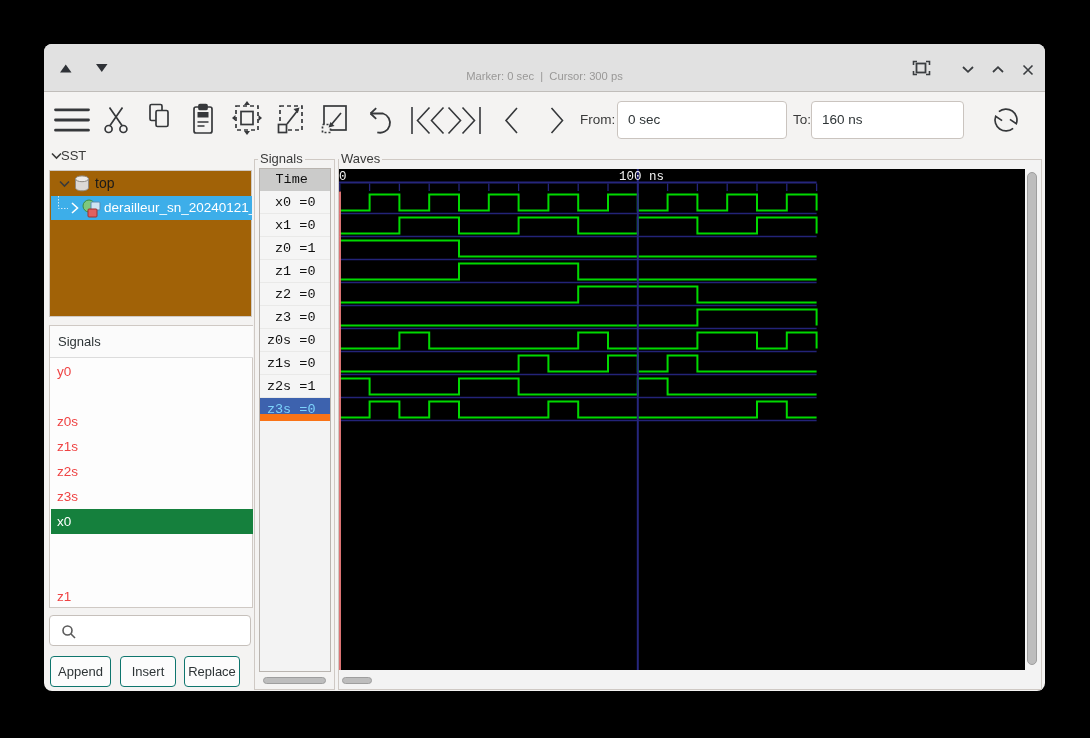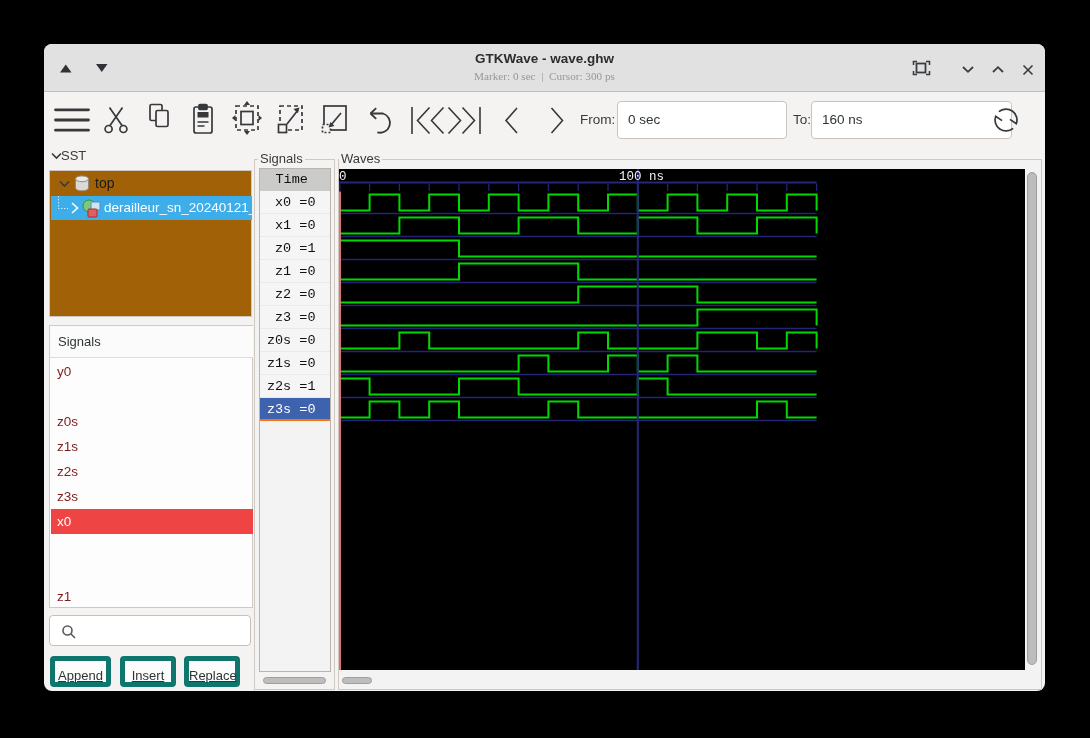--- a/index.html
+++ b/index.html
@@ -1,55 +1,54 @@
 <!DOCTYPE html>
 <html><head><meta charset="utf-8"><style>
 * { margin:0; padding:0; box-sizing:border-box; }
 html,body { width:1090px; height:738px; background:#000; font-family:"Liberation Sans",sans-serif; overflow:hidden; }
 #win { position:absolute; left:44px; top:44px; width:1001px; height:647px; background:#f4f3f2; border-radius:8px; overflow:hidden; }
 #titlebar { position:absolute; left:0; top:0; width:1001px; height:48px; background:#e1e1e1; border-bottom:1px solid #c0bdba; }
 #title { position:absolute; left:0; top:6.5px; width:1001px; text-align:center; font-size:13.5px; font-weight:700; color:#2d2d2d; }
-#subtitle { position:absolute; left:0; top:26px; width:1001px; text-align:center; font-size:11.2px; color:#999897;font-family:Liberation Serif, serif; }
+#subtitle { position:absolute; left:0; top:26px; width:1001px; text-align:center; font-size:11.2px; color:#999897; }
 .tico { position:absolute; top:0; }
 #toolbar { position:absolute; left:0; top:49px; width:1001px; height:55px; background:#f4f3f2; }
 .lbl { position:absolute; font-size:13.5px; color:#3a3a3a; }
 .inp { position:absolute; top:8px; height:38px; background:#fff; border:1px solid #cac4bf; border-radius:4px; font-size:13.5px; color:#2e3436; line-height:36px; padding-left:10px; }
 #sstlbl { position:absolute; left:17px; top:104px; font-size:13px; color:#3a3a3a; }
 #treebox { position:absolute; left:5px; top:126px; width:203px; height:147px; background:#a16207; border:1px solid #cfc9c4; }
 #toprow { position:absolute; left:1px; top:1px; width:199px; height:24px; }
 #selrow { position:absolute; left:1px; top:25px; width:201px; height:24px; background:#3daee9; color:#fff; font-size:13.5px; line-height:24px; white-space:nowrap; overflow:hidden; }
 #toptext { position:absolute; left:44px; top:3px; font-size:14px; color:#1a1a1a; }
 #sigbox { position:absolute; left:5px; top:281px; width:204px; height:283px; background:#fdfdfd; border:1px solid #cfc9c4; }
 #sighdr { position:absolute; left:0; top:0; width:203px; height:32px; background:#fbfbfb; border-bottom:1px solid #dcdcdc; font-size:13px; color:#2e3436; line-height:32px; padding-left:8px; }
-.lrow { position:absolute; left:1px; width:203px; height:25px; font-size:13.5px; color:#7f1d1d; line-height:25px; padding-left:6px; }
-.sel2 { background:#ef4444; color:#fff; width:202px; }
+.lrow { position:absolute; left:1px; width:203px; height:25px; font-size:13.5px; color:#ef4444; line-height:25px; padding-left:6px; }
+.sel2 { background:#15803d; color:#fff; width:202px; }
 #search { position:absolute; left:5px; top:571px; width:202px; height:31px; background:#fff; border:1px solid #c6c0bb; border-radius:4px; }
-.btn { position:absolute; top:612px; height:31px; background:#fcfcfc; border:5px solid #0f766e; border-radius:4px; font-size:13px; color:#2e3436; text-align:center; line-height:29px;text-decoration:underline; }
+.btn { position:absolute; top:612px; height:31px; background:#fcfcfc; border:1px solid #0f766e; border-radius:4px; font-size:13px; color:#2e3436; text-align:center; line-height:29px; }
 #midpanel { position:absolute; left:209.5px; top:114.5px; width:81.5px; height:531.5px; border:1px solid #cfc9c4; background:#f4f3f2; }
 #midlist { position:absolute; left:214.5px; top:124px; width:72px; height:504px; border:1px solid #b9b4af; background:#f3f3f3; overflow:hidden; }
 #midlbl { position:absolute; left:214px; top:107px; font-size:13px; color:#3a3a3a; background:#f4f3f2; padding:0 2px; }
 #timehdr { position:absolute; left:0px; top:0px; width:70px; height:22.5px; background:#cbcbca; border-bottom:1px solid #b4b4b3; font-family:"Liberation Mono",monospace; font-size:13.5px; color:#111; line-height:22px; padding-left:16px; }
 .mrow { position:absolute; left:0px; width:70px; height:23px; font-family:"Liberation Mono",monospace; font-size:13.5px; color:#111; line-height:23px; text-align:right; padding-right:14px; background:#f5f5f5; border-bottom:1px solid #e9e9e8; }
-.mrow.sel { background:#3d62ae; color:#ffffff; border-bottom:2px solid #f97316; }
+.mrow.sel { background:#3d62ae; color:#7dd3fc; border-bottom:7px solid #f97316; }
 #midsb { position:absolute; left:219px; top:633px; width:63px; height:7px; border-radius:3.5px; background:#bdbdbd; border:1px solid #9e9e9e; }
 #wavepanel { position:absolute; left:293.5px; top:114.5px; width:704px; height:531.5px; border:1px solid #cfc9c4; background:#f3f3f3; }
 #wavelbl { position:absolute; left:295px; top:107px; font-size:13px; color:#3a3a3a; background:#f4f3f2; padding:0 2px; }
 #canvas { position:absolute; left:294.5px; top:125px; width:686px; height:501px; background:#000; }
 #vsb { position:absolute; left:983px; top:128px; width:10px; height:493px; border-radius:5px; background:#bdbdbd; border:1px solid #9e9e9e; }
 #wavesb { position:absolute; left:298px; top:633px; width:30px; height:7px; border-radius:3.5px; background:#bdbdbd; border:1px solid #9e9e9e; }
 svg { display:block; }
 </style></head>
 <body>
 <div id="win">
   <div id="titlebar">
     <svg class="tico" style="left:12px" width="60" height="48">
       <polygon points="4,28.5 15.5,28.5 9.75,20.5" fill="#2f3237"></polygon>
       <polygon points="40,20 51.5,20 45.75,28" fill="#2f3237"></polygon>
     </svg>
-    <div id="title">GTKWave - wave.ghw</div>
     <div id="subtitle">Marker: 0 sec&nbsp; |&nbsp; Cursor: 300 ps</div>
     <svg class="tico" style="left:866px" width="125" height="48" fill="none" stroke="#3a3d40" stroke-width="1.8">
       <rect x="50.5" y="19.5" width="9" height="9" stroke-width="1.8" transform="translate(-44,0)"></rect>
       <path d="M3.5,21 V17.5 H7 M16,17.5 H19.5 V21 M19.5,27 V30.5 H16 M7,30.5 H3.5 V27" stroke-width="1.6"></path>
       <path d="M97,23 L102,27.8 L107,23" transform="translate(-44,0)"></path>
       <path d="M127,28 L132,23.2 L137,28" transform="translate(-44,0)"></path>
       <path d="M157.5,21.5 L166.5,30.5 M166.5,21.5 L157.5,30.5" stroke-width="1.6" transform="translate(-44,0)"></path>
     </svg>
   </div>
   <div id="toolbar">
@@ -105,21 +104,21 @@
         <path d="M436,14 V41"></path>
         <path d="M418.5,14.5 L430.5,27.5 L418.5,40.5"></path>
         <path d="M404.5,14.5 L416.5,27.5 L404.5,40.5"></path>
       </g>
       <path d="M473,15 L462,27.5 L473,40" stroke-width="1.6"></path>
       <path d="M507.5,15 L518.5,27.5 L507.5,40" stroke-width="1.6"></path>
     </svg>
     <div class="lbl" style="left:536px;top:19px">From:</div>
     <div class="inp" style="left:573px;width:170px">0 sec</div>
     <div class="lbl" style="left:749px;top:19px">To:</div>
-    <div class="inp" style="left:767px;width:201px">160 ns</div>
+    <div class="inp" style="left:767px;width:153px">160 ns</div>
     <svg style="position:absolute;left:948px;top:13px" width="28" height="28" fill="none" stroke="#36383b" stroke-width="1.7">
       <path d="M6.9,5.6 A11,11 0 0 1 24.3,17.8 L17.9,13.4"></path>
       <path d="M21.1,22.4 A11,11 0 0 1 3.7,10.2 L10.1,14.6"></path>
     </svg>
   </div>
   <svg style="position:absolute;left:6px;top:106px" width="14" height="12" fill="none" stroke="#3a3a3a" stroke-width="1.6">
     <path d="M2,3.5 L6.5,8 L11,3.5"></path>
   </svg>
   <div id="sstlbl">SST</div>
   <div id="treebox">

